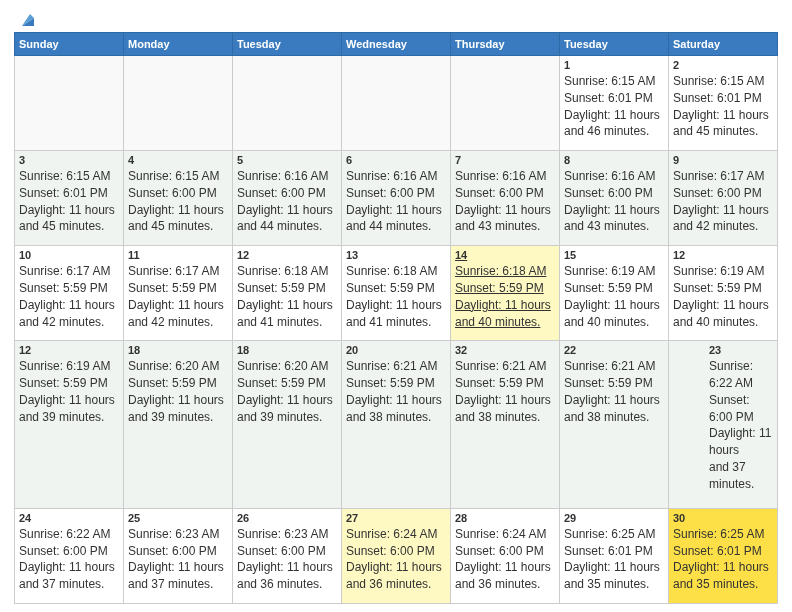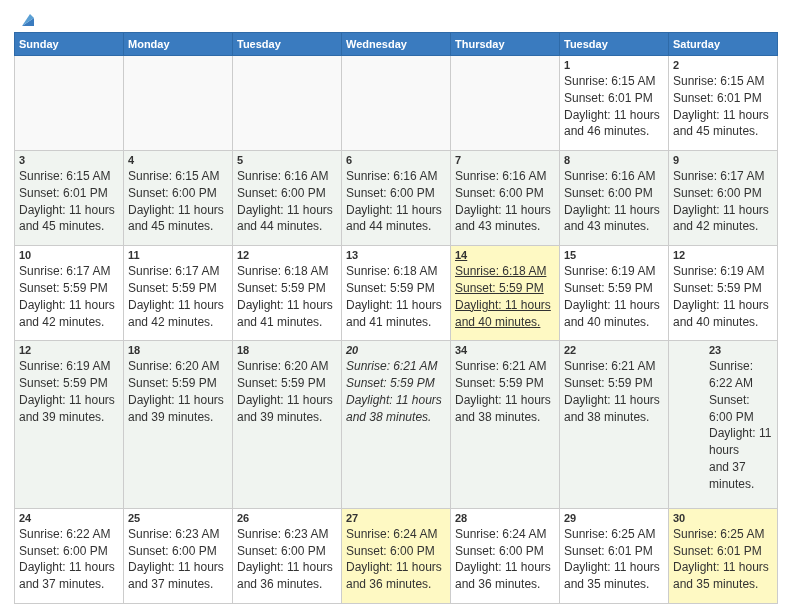--- a/index.html
+++ b/index.html
@@ -264,29 +264,29 @@
 Daylight: 11 hours
 and 39 minutes.</div>
           </td>
           <td style="background: rgb(240, 244, 240);">
             <span class="day-number">18</span>
             <div class="day-info" style="white-space: pre-line;">Sunrise: 6:20 AM
 Sunset: 5:59 PM
 Daylight: 11 hours
 and 39 minutes.</div>
           </td>
-          <td style="background: rgb(240, 244, 240); font-style: italic;">
+          <td style="background: rgb(240, 244, 240);">
             <span class="day-number">20</span>
             <div class="day-info" style="white-space: pre-line;">Sunrise: 6:21 AM
 Sunset: 5:59 PM
 Daylight: 11 hours
 and 38 minutes.</div>
           </td>
           <td style="background: rgb(240, 244, 240);">
-            <span class="day-number">34</span>
+            <span class="day-number">32</span>
             <div class="day-info" style="white-space: pre-line;">Sunrise: 6:21 AM
 Sunset: 5:59 PM
 Daylight: 11 hours
 and 38 minutes.</div>
           </td>
           <td style="background: rgb(240, 244, 240);">
             <span class="day-number">22</span>
             <div class="day-info" style="white-space: pre-line;">Sunrise: 6:21 AM
 Sunset: 5:59 PM
 Daylight: 11 hours
@@ -336,21 +336,21 @@
 Daylight: 11 hours
 and 36 minutes.</div>
           </td>
           <td style="background: rgb(255, 255, 255);">
             <span class="day-number">29</span>
             <div class="day-info" style="white-space: pre-line;">Sunrise: 6:25 AM
 Sunset: 6:01 PM
 Daylight: 11 hours
 and 35 minutes.</div>
           </td>
-          <td style="background: #fef9c3;">
+          <td style="background: #fde047;">
             <span class="day-number">30</span>
             <div class="day-info" style="white-space: pre-line;">Sunrise: 6:25 AM
 Sunset: 6:01 PM
 Daylight: 11 hours
 and 35 minutes.</div>
           </td>
         </tr>
       </tbody>
   </table>
 </div>

